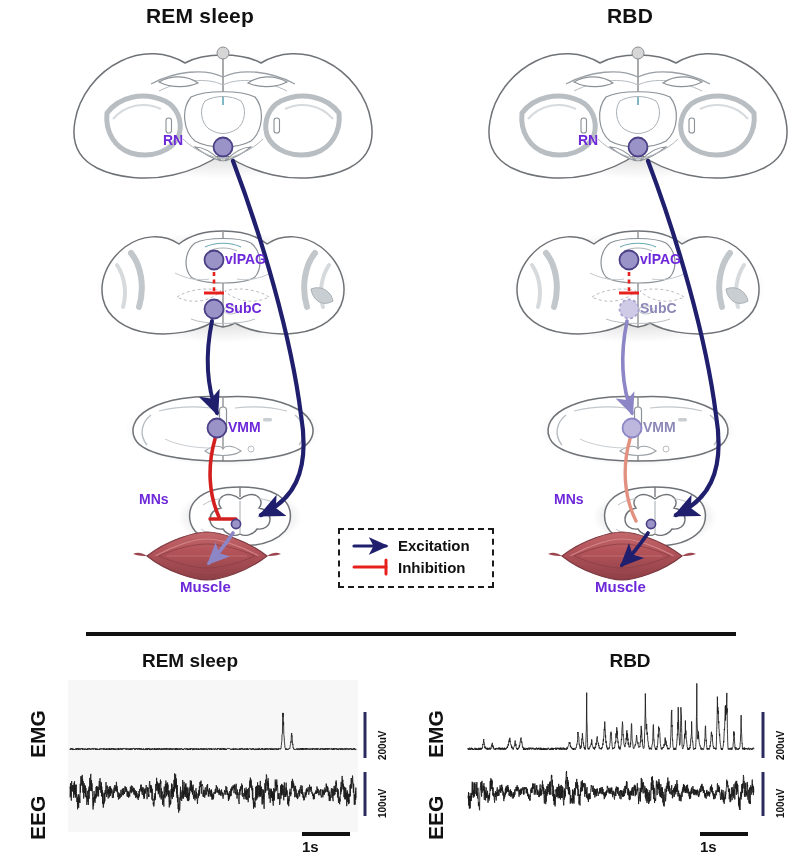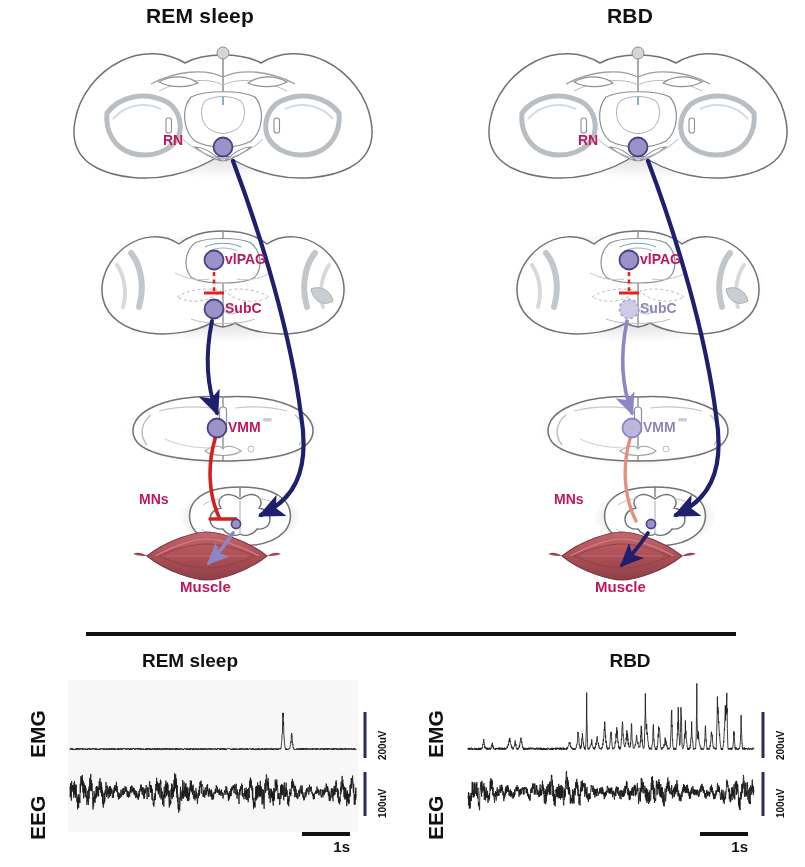--- a/index.html
+++ b/index.html
@@ -8,25 +8,25 @@
   .fig{position:absolute;left:0;top:0;width:771px;height:867px;}
   .panel-title{position:absolute;font-weight:bold;font-size:21px;color:#111;
                text-align:center;letter-spacing:.2px;}
   .trace-title{position:absolute;font-weight:bold;font-size:19px;color:#111;
                text-align:center;}
   .sidelbl{position:absolute;font-weight:bold;font-size:21px;color:#111;
            transform:rotate(-90deg);transform-origin:left top;white-space:nowrap;}
   .scalelbl{position:absolute;font-weight:bold;font-size:10px;color:#111;
             transform:rotate(-90deg);transform-origin:left top;white-space:nowrap;}
   .secbar{position:absolute;background:#111;}
-  .onesec{position:absolute;font-weight:bold;font-size:15px;color:#111;text-align:right;}
+  .onesec{position:absolute;font-weight:bold;font-size:15px;color:#111;text-align:left;}
   .legendbox{position:absolute;border:2px dashed #1b1b1b;background:#fff;}
   .legendlbl{position:absolute;font-weight:bold;font-size:15px;color:#111;white-space:nowrap;}
   .nodelbl{position:absolute;font-weight:bold;font-size:14px;white-space:nowrap;}
-  .nodelbl.dark{color:#be185d;}
+  .nodelbl.dark{color:#6d28d9;}
   .nodelbl.faded{color:#8b88b8;}
   .emgbg{position:absolute;background:#f7f7f7;}
   svg{display:block;}
 </style>
 </head>
 <body>
 
 <div class="fig">
 
   <div class="panel-title" style="left:80px;top:4px;width:240px;">REM sleep</div>
@@ -377,20 +377,38 @@
     <circle cx="181" cy="489" r="4.6" fill="#9a93c8" stroke="#4b3f86" stroke-width="1.6"></circle>
   </svg>
 
   <div class="nodelbl dark" style="left:578px;top:132px;">RN</div>
   <div class="nodelbl dark" style="left:640px;top:251px;">vlPAG</div>
   <div class="nodelbl faded" style="left:640px;top:300px;">SubC</div>
   <div class="nodelbl faded" style="left:643px;top:419px;">VMM</div>
   <div class="nodelbl dark" style="left:554px;top:491px;">MNs</div>
   <div class="nodelbl dark" style="left:595px;top:578px;font-size:15px;">Muscle</div>
 
+  <div class="legendbox" style="left:338px;top:528px;width:152px;height:56px;">
+    <svg width="148" height="52" viewBox="0 0 148 52" style="position:absolute;left:0;top:0;">
+      <defs>
+        <marker id="legArr" markerWidth="7" markerHeight="7" refX="5.4" refY="3.1" orient="auto" markerUnits="strokeWidth">
+          <path d="M0,0.3 L6.2,3.1 L0,5.9 L1.5,3.1 Z" fill="#1f1f6e"></path>
+        </marker>
+      </defs>
+      <g>
+        <path d="M14,16 L46,16" stroke="#1f1f6e" stroke-width="3.2" stroke-linecap="round" marker-end="url(#legArr)"></path>
+      </g>
+      <g>
+        <path d="M14,37 L46,37" stroke="#e8201c" stroke-width="3" stroke-linecap="round"></path>
+        <path d="M46,30 L46,44" stroke="#e8201c" stroke-width="3" stroke-linecap="round"></path>
+      </g>
+    </svg>
+    <div class="legendlbl" style="left:58px;top:7px;">Excitation</div>
+    <div class="legendlbl" style="left:58px;top:29px;">Inhibition</div>
+  </div>
 
   <div class="secbar" style="left:86px;top:632px;width:650px;height:4px;"></div>
 
   <div class="trace-title" style="left:60px;top:650px;width:260px;">REM sleep</div>
   <div class="trace-title" style="left:500px;top:650px;width:260px;">RBD</div>
 
   <div class="sidelbl" style="left:26px;top:758px;">EMG</div>
   <div class="sidelbl" style="left:26px;top:840px;">EEG</div>
 
   <div class="sidelbl" style="left:424px;top:758px;">EMG</div>

